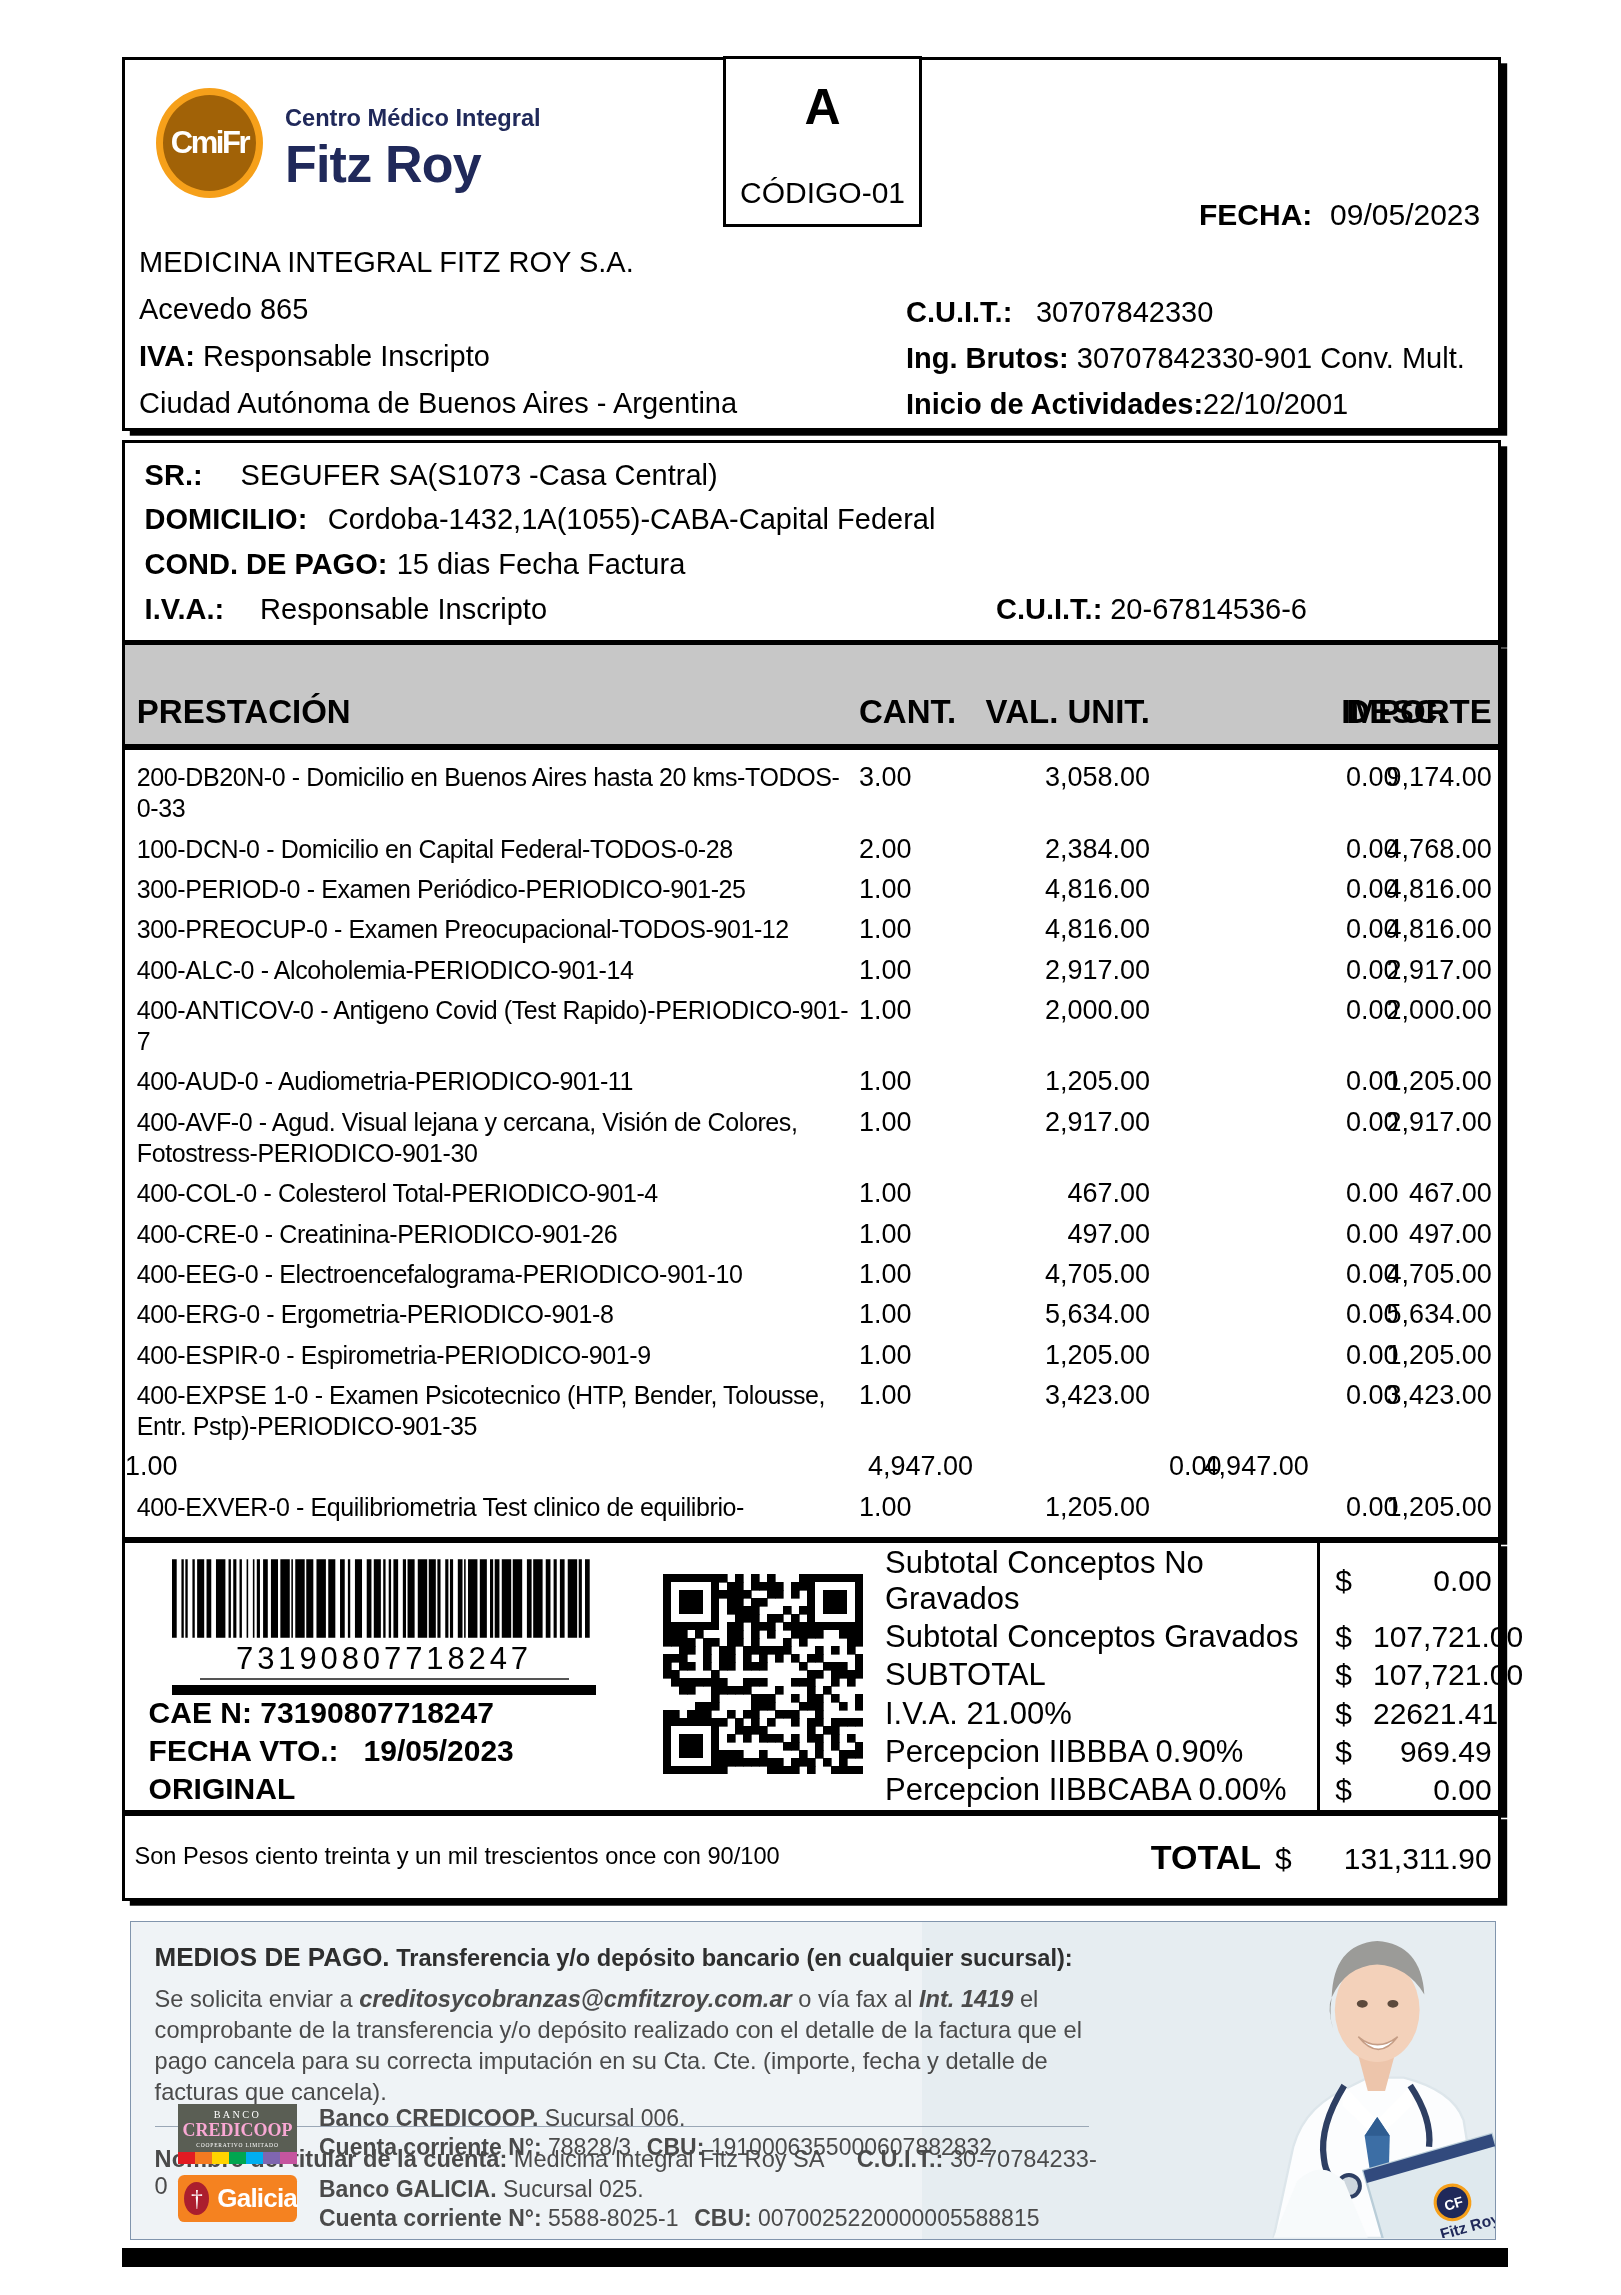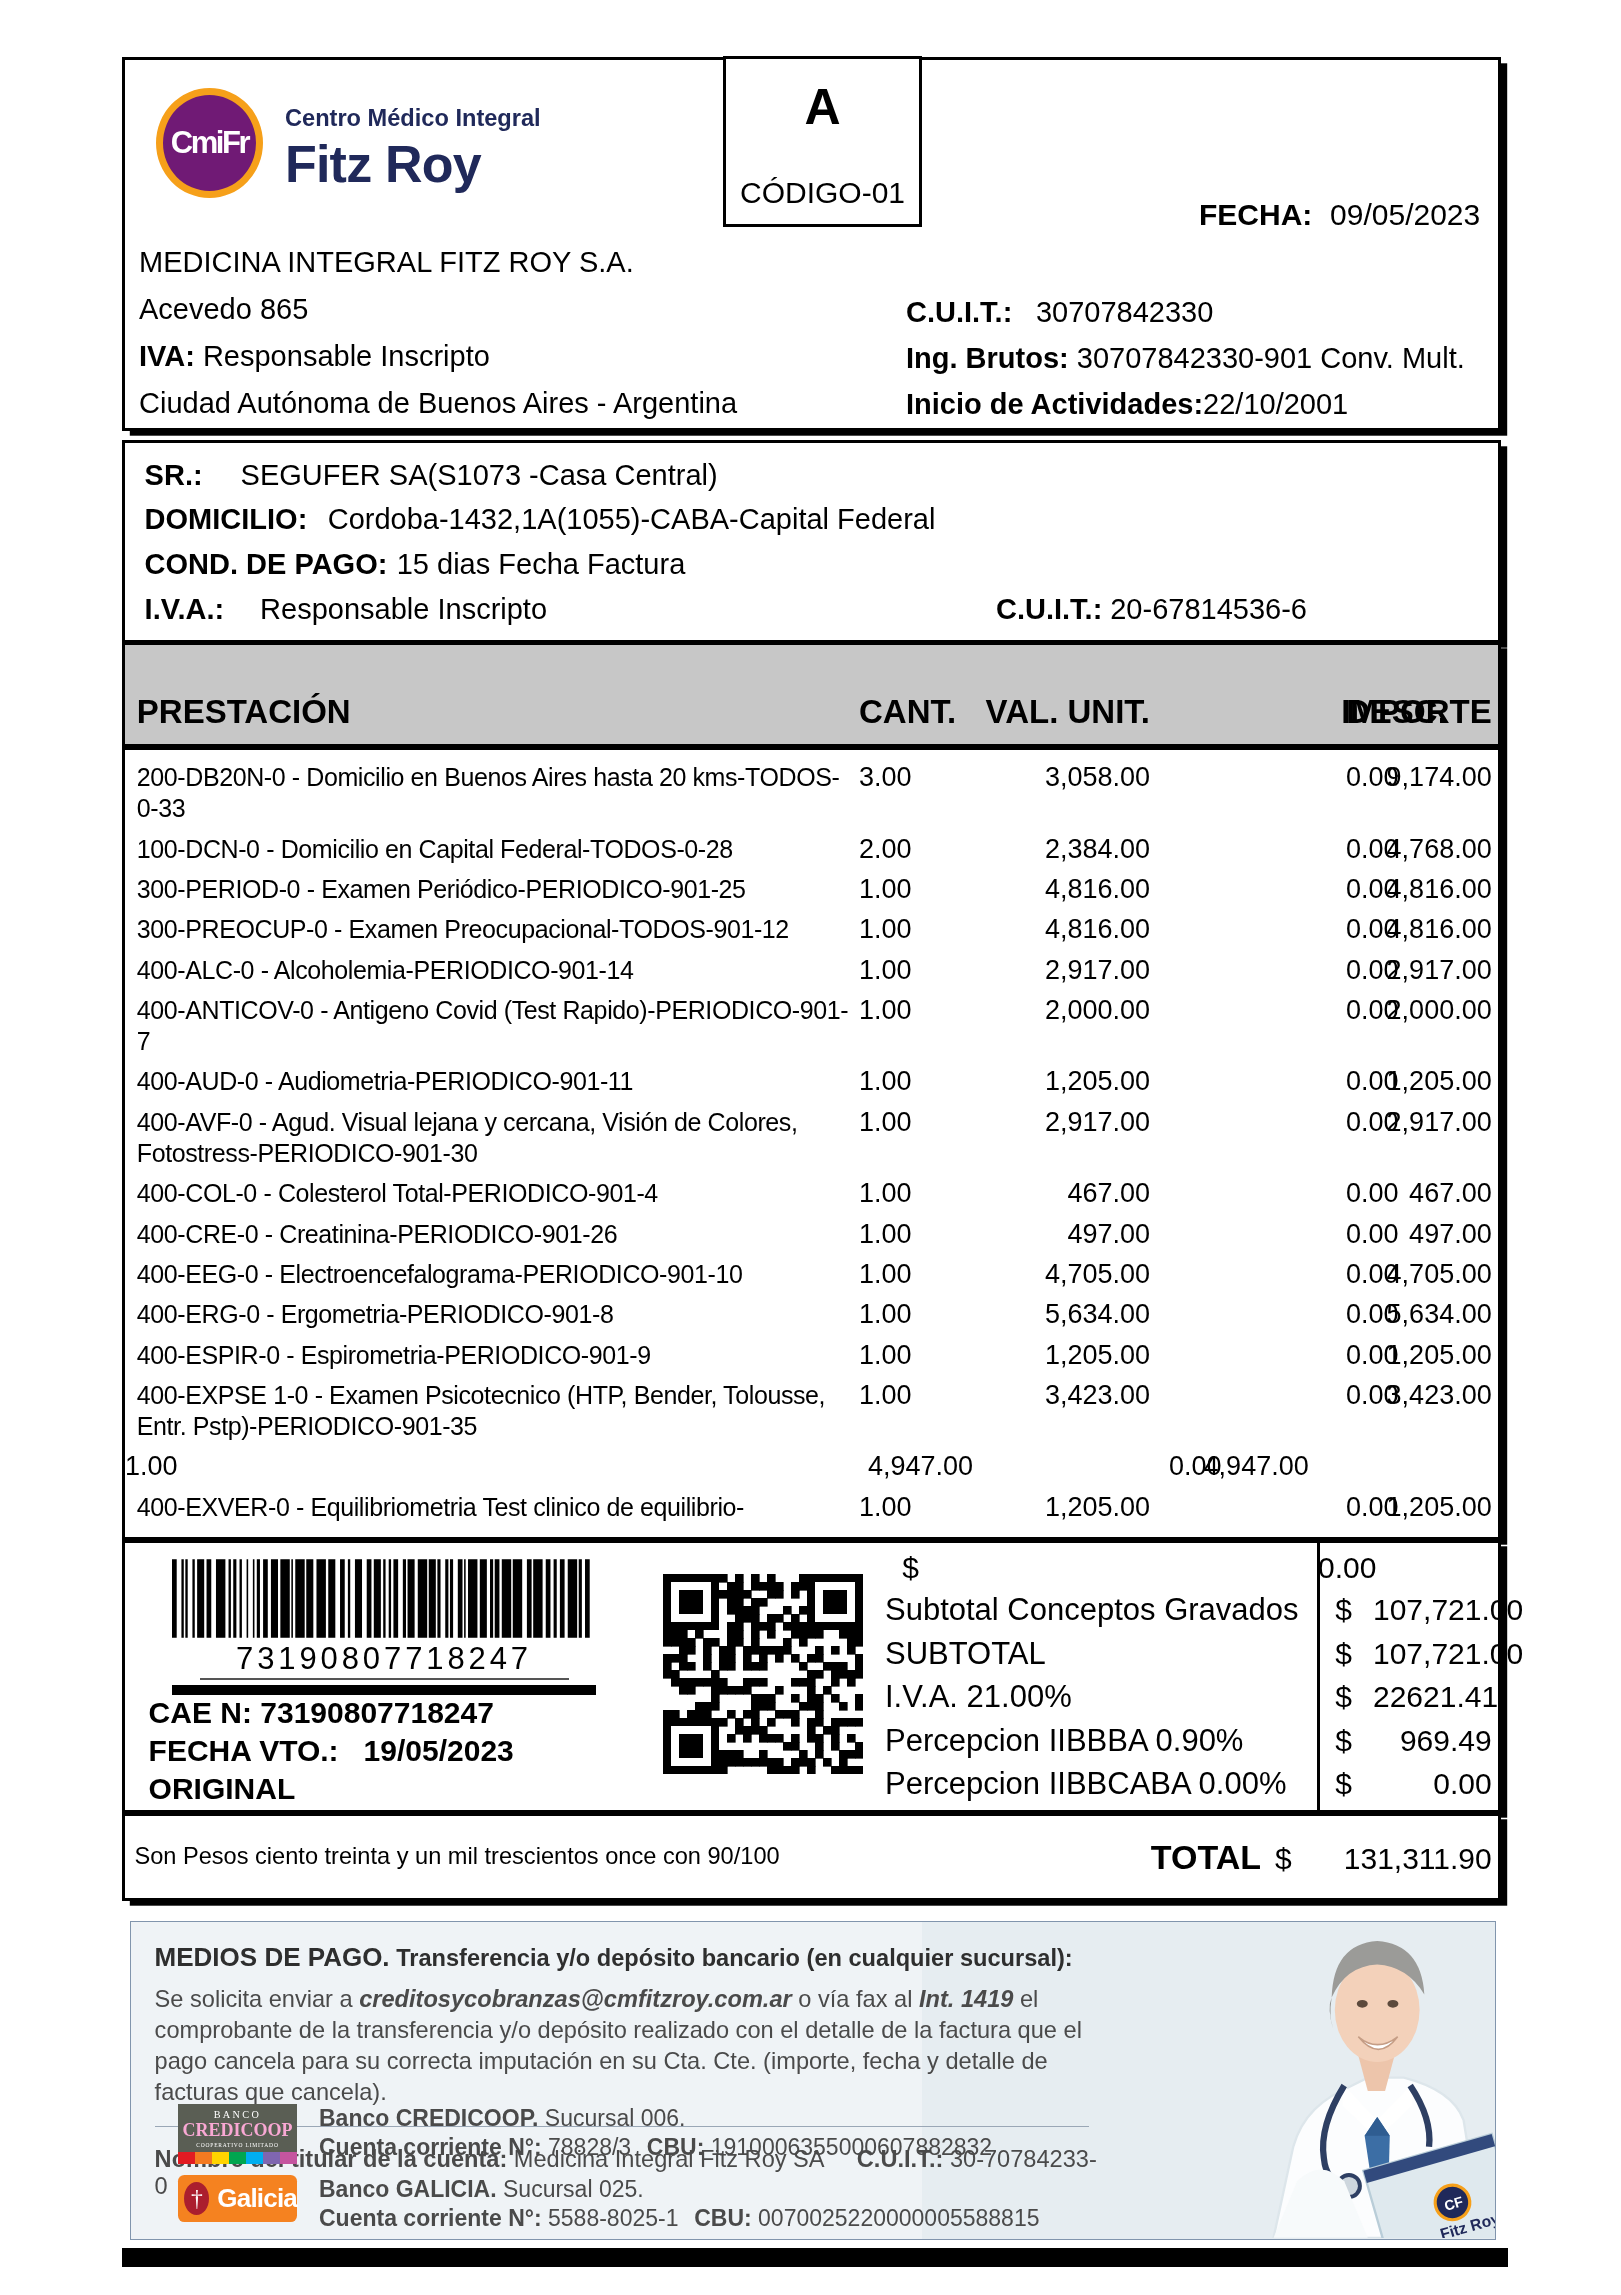--- a/index.html
+++ b/index.html
@@ -2,21 +2,21 @@
 <html style="font-size:12.6px"><head>
 <meta charset="utf-8">
 <style>
   html,body{margin:0;padding:0;background:#fff;}
   body{width:1622px;height:2295px;position:relative;font-family:"Liberation Sans",sans-serif;color:#000;-webkit-font-smoothing:antialiased;}
   .sheet{position:absolute;inset:0;background:#fff;}
   .box{position:absolute;box-sizing:border-box;border:3.9px solid #000;background:#fff;box-shadow:7px 5.5px 0 -0.8px #000;}
   
   .header-box{left:122px;top:57px;width:1379px;height:374px;}
   .logo-wrap{position:absolute;left:31px;top:28px;display:flex;align-items:flex-start;}
-  .logo-circle{width:93px;height:96px;border-radius:50%;background:#701a75;border:7px solid #f6a01a;display:flex;align-items:center;justify-content:center;}
+  .logo-circle{width:93px;height:96px;border-radius:50%;background:#a16207;border:7px solid #f6a01a;display:flex;align-items:center;justify-content:center;}
   .logo-mono{color:#fff;font-weight:bold;font-size:31px;letter-spacing:-2.4px;}
   .brand{margin-left:22px;padding-top:17.3px;color:#20295a;}
   .brand-small{font-size:23.6px;font-weight:bold;letter-spacing:0;}
   .brand-big{font-size:52px;font-weight:800;letter-spacing:-0.8px;margin-top:1.6px;}
   .codigo-box{position:absolute;left:598px;top:-3.9px;width:199px;height:171px;border:3.9px solid #000;box-sizing:border-box;background:#fff;text-align:center;}
   .codigo-letter{font-size:50px;font-weight:bold;margin-top:19px;}
   .codigo-label{position:absolute;bottom:14px;width:100%;font-size:30px;}
   .fact-block{position:absolute;left:824px;top:30px;}
   .fact-type{font-size:30px;font-weight:bold;}
   .fact-num{font-size:30px;font-weight:bold;margin-top:17.3px;margin-left:9.4px;}
@@ -592,20 +592,21 @@
           <rect x="204" y="20.4" width="30.599999999999998" height="30.599999999999998" fill="#000"></rect>
           <rect x="0" y="183.6" width="71.39999999999999" height="71.39999999999999" fill="#000"></rect>
           <rect x="10.2" y="193.79999999999998" width="51" height="51" fill="#fff"></rect>
           <rect x="20.4" y="204" width="30.599999999999998" height="30.599999999999998" fill="#000"></rect>
         </svg>
     </div>
 
     <div class="tot-rows">
 
     <div class="tot-row">
+        <div class="tot-label">Subtotal Conceptos No Gravados</div>
         <div class="tot-cur">$</div>
         <div class="tot-amt">0.00</div>
       </div>
         <div class="tot-row">
         <div class="tot-label">Subtotal Conceptos Gravados</div>
         <div class="tot-cur">$</div>
         <div class="tot-amt">107,721.00</div>
       </div>
         <div class="tot-row">
         <div class="tot-label">SUBTOTAL</div>

